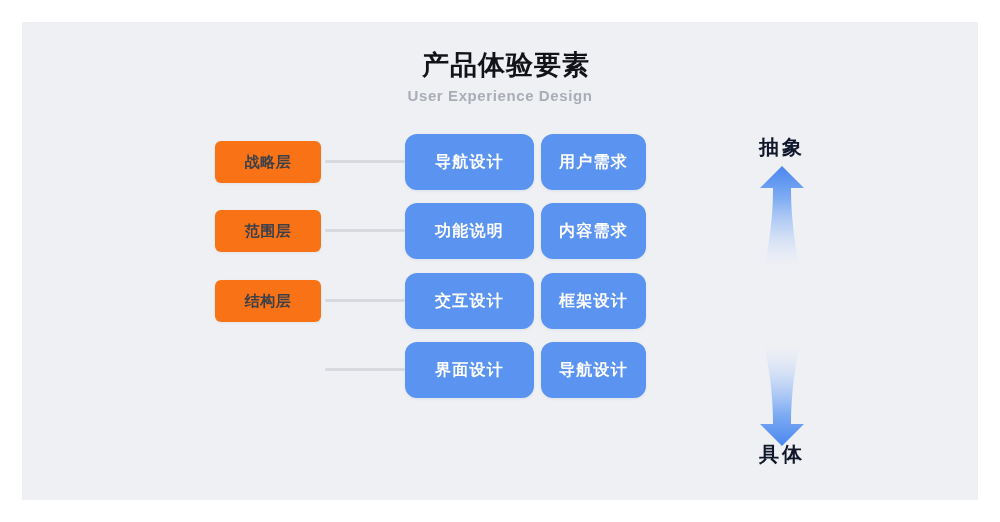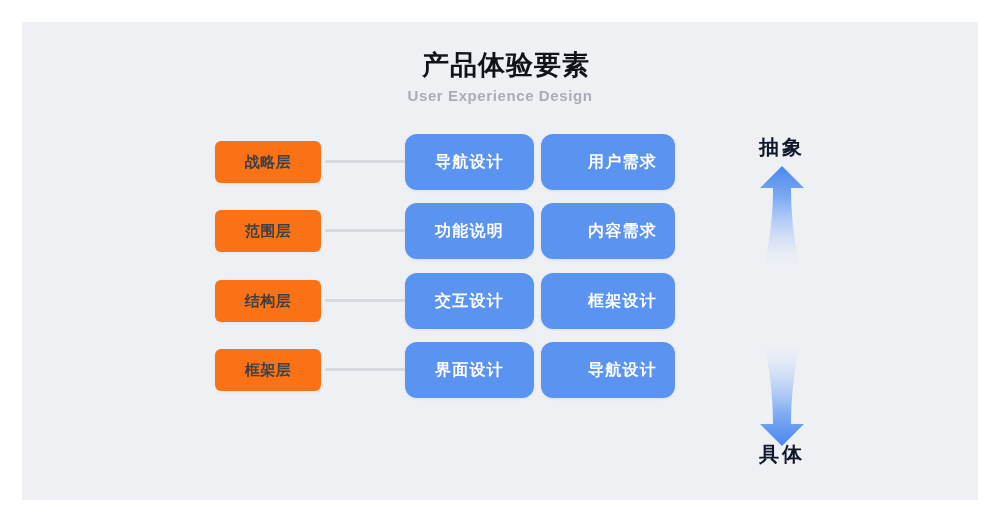--- a/index.html
+++ b/index.html
@@ -95,21 +95,21 @@
     display: flex;
     align-items: center;
     justify-content: center;
     color: #ffffff;
     font-size: 16px;
     font-weight: bold;
     letter-spacing: 1.2px;
     box-shadow: 0 1px 3px rgba(60, 100, 190, 0.10);
   }
   .chip.col-a { left: 383px; width: 129px; }
-  .chip.col-b { left: 519px; width: 105px; padding-left: 29px; }
+  .chip.col-b { left: 519px; width: 105px; }
   .chip.wide  { left: 383px; width: 263px; }
 
   
   #axis {
     position: absolute;
     left: 660px;
     top: 0;
     width: 200px;
     height: 478px;
   }
@@ -161,21 +161,20 @@
   </div>
 
   <div class="row" style="top:251px">
     <div class="layer-label">结构层</div>
     <div class="connector"></div>
     <div class="chip col-a">交互设计</div>
     <div class="chip col-b">框架设计</div>
   </div>
 
   <div class="row" style="top:320px">
-    <div class="layer-label">框架层</div>
     <div class="connector"></div>
     <div class="chip col-a">界面设计</div>
     <div class="chip col-b">导航设计</div>
   </div>
 
 
   <div id="axis">
     <div class="axis-word" id="axis-word-top">抽象</div>
 
     <div class="arrow-wrap" id="arrow-up-wrap">

